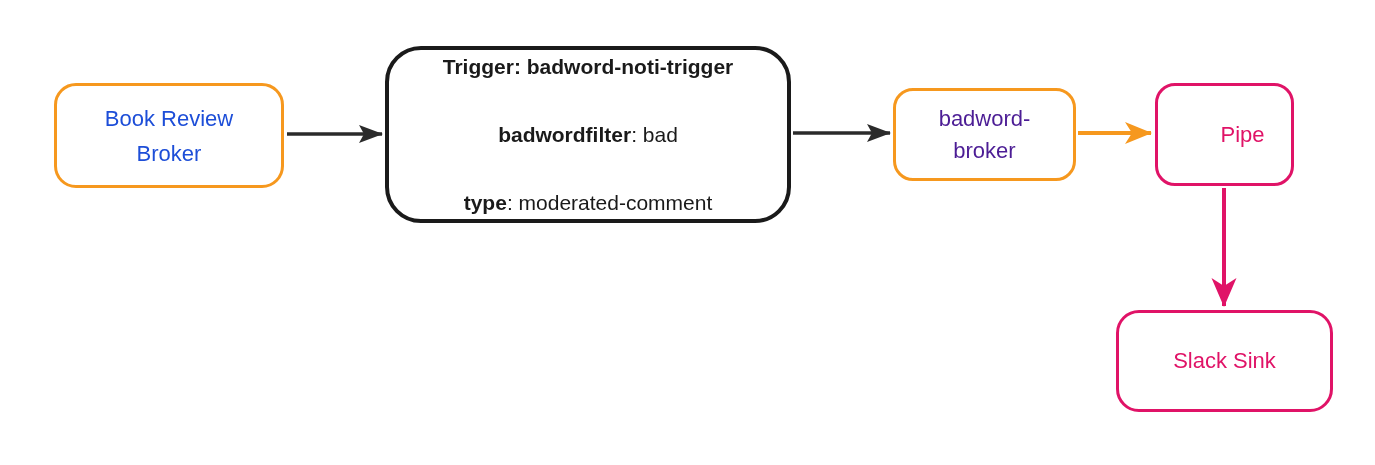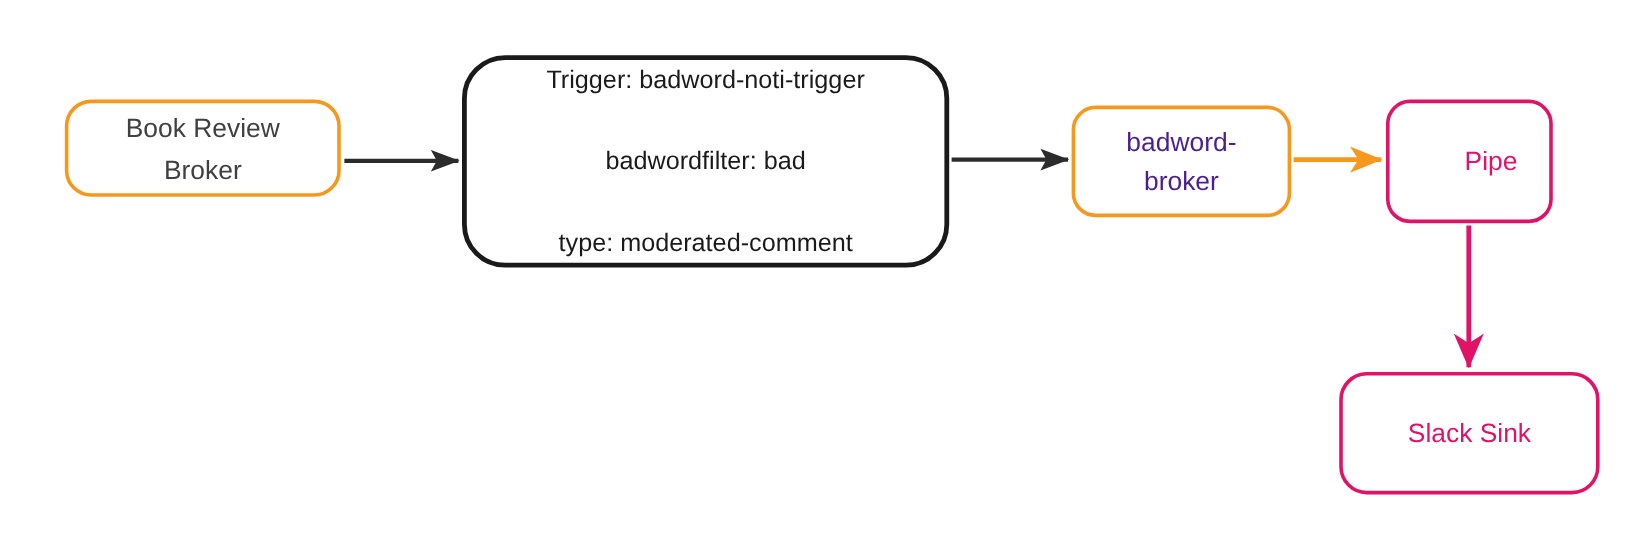--- a/index.html
+++ b/index.html
@@ -16,30 +16,30 @@
     display: flex;
     align-items: center;
     justify-content: center;
     text-align: center;
     background: #ffffff;
     box-sizing: border-box;
   }
   .node .label { white-space: pre-line; }
 
   .node-book {
-    left: 54px; top: 83px; width: 230px; height: 81px;
+    left: 54px; top: 83px; width: 230px; height: 105px;
     border: 3.5px solid #F6981E; border-radius: 22px;
-    color: #404040; font-size: 22px; line-height: 35px;
+    color: #1d4ed8; font-size: 22px; line-height: 35px;
   }
   .node-trigger {
     left: 385px; top: 46px; width: 406px; height: 177px;
     border: 4px solid #1A1A1A; border-radius: 36px;
     color: #1A1A1A; font-size: 21px; line-height: 34px;
   }
-  .node-trigger .tline b { font-weight: normal; }
+  .node-trigger .tline b { font-weight: bold; }
   .node-badword {
     left: 893px; top: 88px; width: 183px; height: 93px;
     border: 3.5px solid #F6981E; border-radius: 20px;
     color: #4c1d95; font-size: 22px; line-height: 32px;
   }
   .node-pipe {
     left: 1155px; top: 83px; width: 139px; height: 103px;
     border: 3.5px solid #E01367; border-radius: 20px;
     color: #E01367; font-size: 22px; padding-left: 36px;
   }

